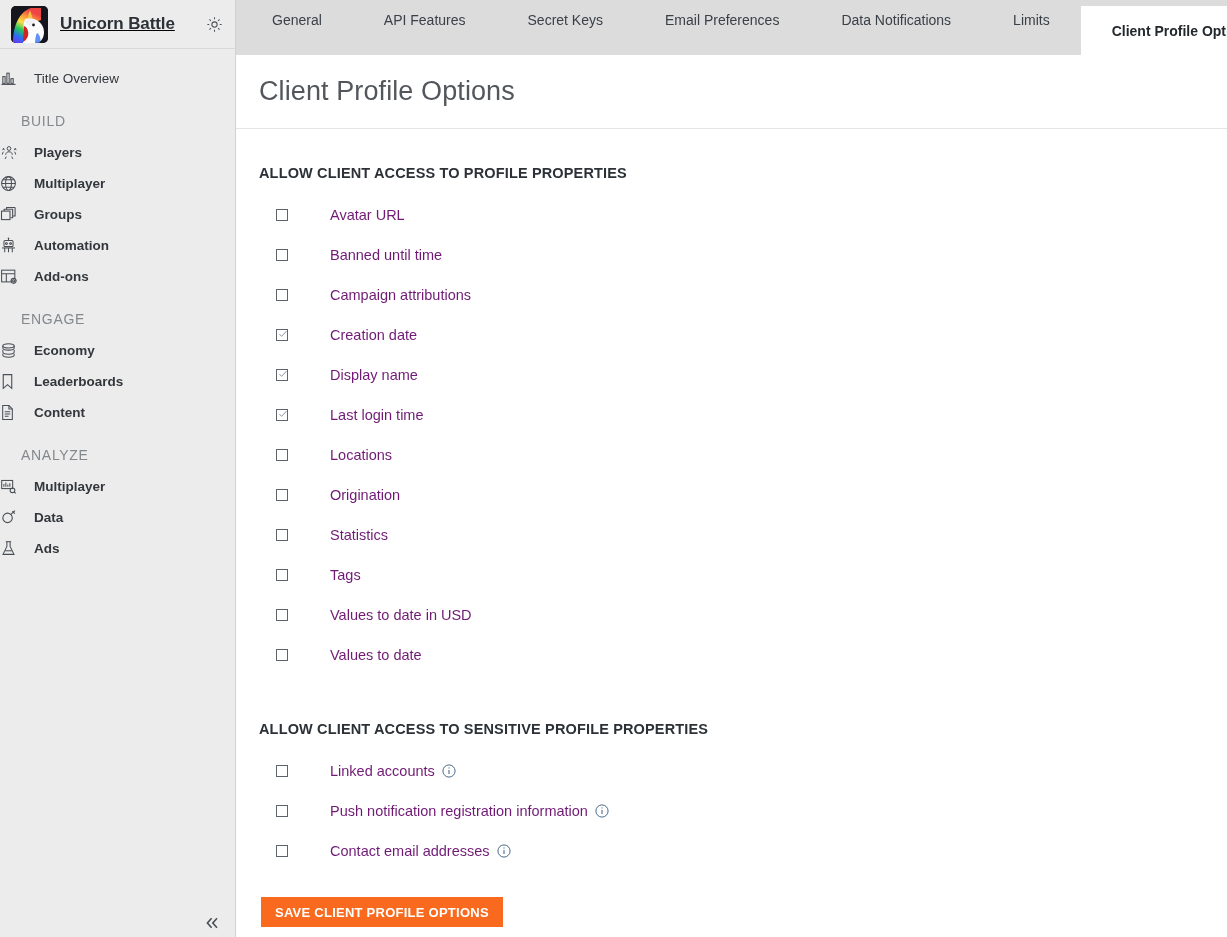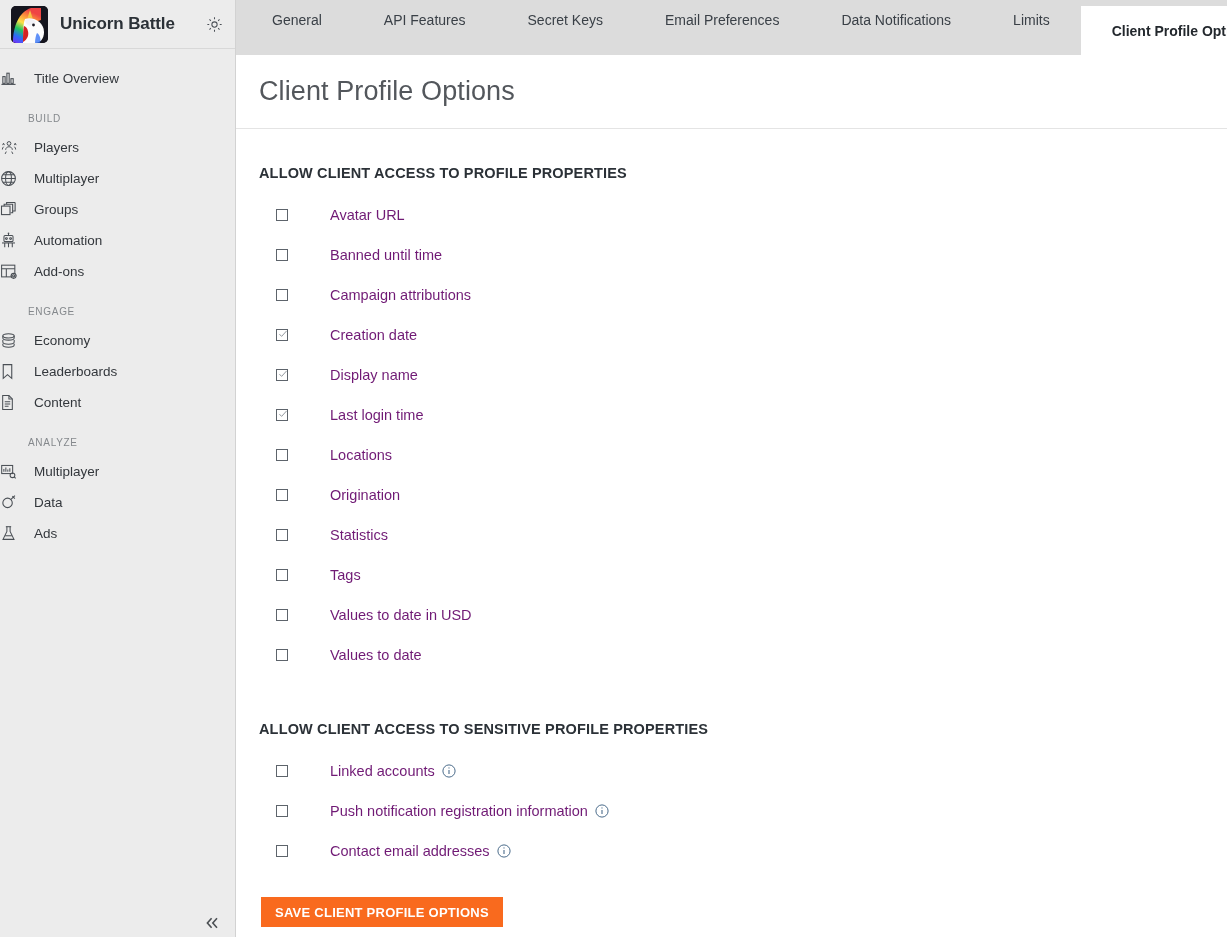--- a/index.html
+++ b/index.html
@@ -25,20 +25,21 @@
     position: relative;
     flex: 0 0 236px;
   }
   .side-header {
     height: 49px;
     background: #ececec;
     border-bottom: 1px solid #d8d8d8;
     display: flex;
     align-items: center;
     padding: 0 10px 0 11px;
+    text-decoration: underline;
   }
   .logo-box {
     width: 37px; height: 37px;
     border-radius: 5px;
     overflow: hidden;
     flex: 0 0 37px;
     background: #1a1a22;
     position: relative;
   }
   .logo-box svg { display: block; }
@@ -70,28 +71,28 @@
   }
   .nav-ico {
     width: 22px; height: 18px;
     flex: 0 0 22px;
     display: flex; align-items: center; justify-content: flex-start;
     color: #4a4f55;
   }
   .nav-label { margin-left: 12px; white-space: nowrap; }
 
   .nav-group-label {
-    font-size: 10px;
+    font-size: 14px;
     color: #84888c;
     letter-spacing: 0.7px;
-    padding-left: 28px;
+    padding-left: 21px;
     margin-top: 20px;
     margin-bottom: 8px;
   }
-  .nav-group .nav-item { margin-bottom: 1px; }
+  .nav-group .nav-item { margin-bottom: 1px; font-weight: bold; }
 
   .collapse-btn {
     position: absolute;
     left: 200px;
     top: 912px;
     width: 24px; height: 22px;
     display: flex; align-items: center; justify-content: center;
     cursor: pointer;
     color: #4b4f53;
   }

